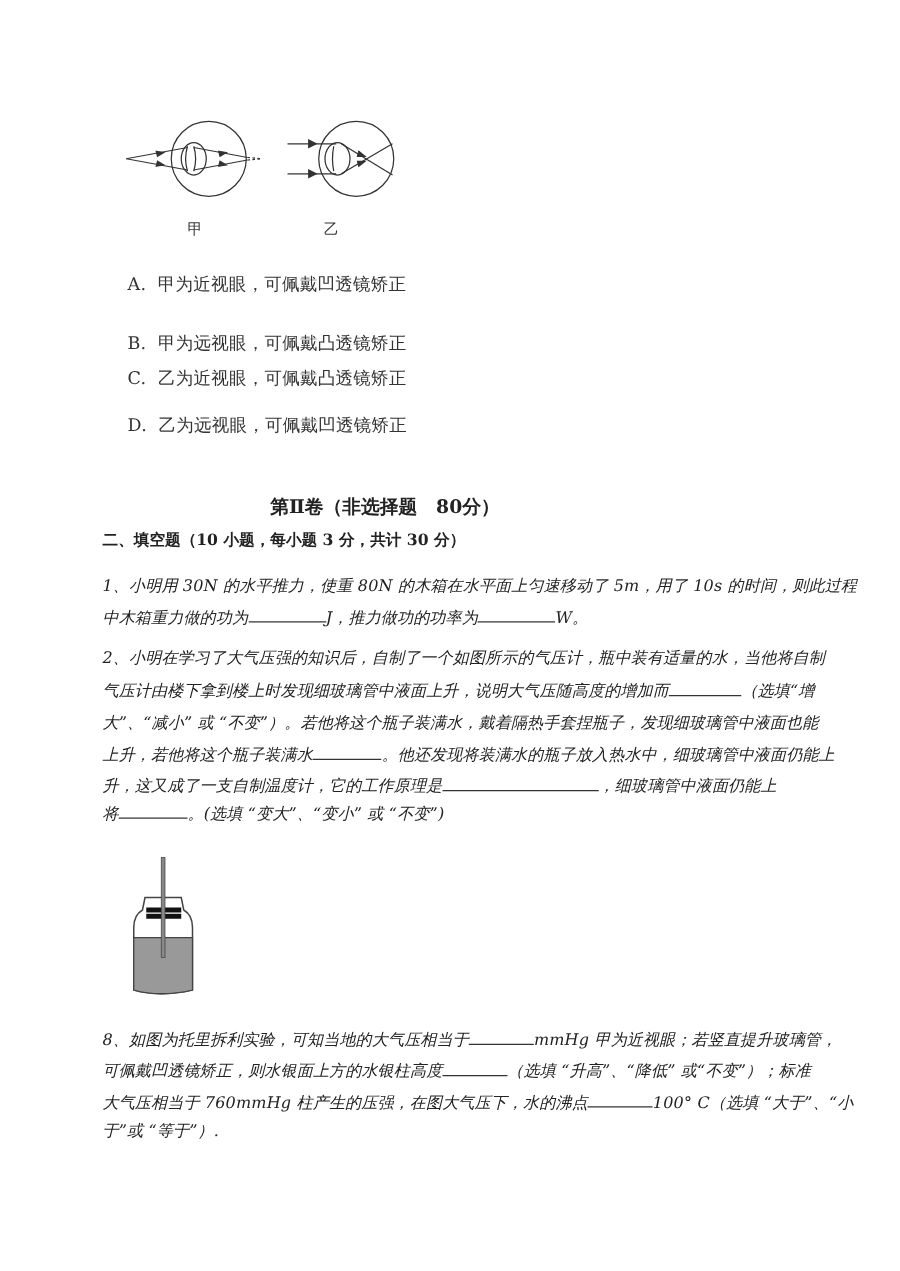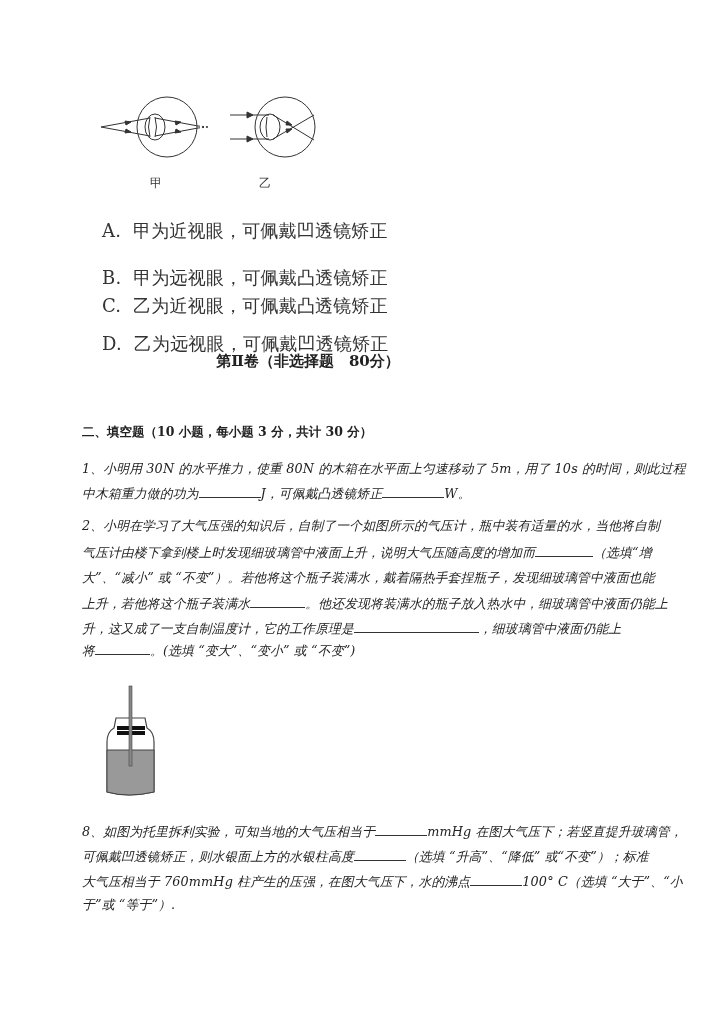--- a/index.html
+++ b/index.html
@@ -1,21 +1,21 @@
 <!DOCTYPE html>
 <html><head>
 <meta charset="utf-8">
 <style>
   html, body { margin:0; padding:0; background:#ffffff; }
   body { width:720px; height:1017px; position:relative; overflow:hidden;
          font-family:"DejaVu Serif","Liberation Serif",serif; color:#222; }
   .abs { position:absolute; }
   .fig-label { font-family:"DejaVu Sans","Liberation Sans",sans-serif; font-size:12px; color:#333; }
-  .option { left:102px; font-size:18px; color:#333; white-space:nowrap; letter-spacing:0.2px; }
-  .section-title { left:0; width:616px; top:352px; text-align:center; font-size:15px; font-weight:bold; color:#222; }
+  .option { left:102px; font-size:14px; color:#333; white-space:nowrap; letter-spacing:0.2px; }
+  .section-title { left:0; width:616px; top:396px; text-align:center; font-size:15px; font-weight:bold; color:#222; }
   .sub-title { left:82px; top:424px; font-size:12.5px; font-weight:bold; color:#222; }
   .line { left:82px; font-size:12.8px; color:#222; white-space:nowrap; letter-spacing:0.15px;font-style:italic; }
   .blank { display:inline-block; border-bottom:1px solid #333; height:12px; vertical-align:baseline; }
 </style>
 </head>
 <body>
 
 <svg class="abs" style="left:95px;top:95px" width="240" height="75" viewBox="0 0 240 75">
 
   <g stroke="#333" fill="none" stroke-width="1">
@@ -48,21 +48,21 @@
 <div class="abs option" style="top:219px"><span>A.</span>&nbsp;&nbsp;<span>甲为近视眼，可佩戴凹透镜矫正</span></div>
 <div class="abs option" style="top:266px"><span>B.</span>&nbsp;&nbsp;<span>甲为远视眼，可佩戴凸透镜矫正</span></div>
 <div class="abs option" style="top:294px"><span>C.</span>&nbsp;&nbsp;<span>乙为近视眼，可佩戴凸透镜矫正</span></div>
 <div class="abs option" style="top:332px"><span>D.</span>&nbsp;&nbsp;<span>乙为远视眼，可佩戴凹透镜矫正</span></div>
 
 <div class="abs section-title">第Ⅱ卷（非选择题　80分）</div>
 <div class="abs sub-title">二、填空题（10 小题，每小题 3 分，共计 30 分）</div>
 
 <div class="abs line" style="top:461px">1、小明用 30N 的水平推力，使重 80N 的木箱在水平面上匀速移动了 5m，用了 10s 的时间，则此过程</div>
 <div class="abs line" style="top:485px">
-  <span>中木箱重力做的功为</span><span class="blank" style="width:62px"></span><span>J，可佩戴凸透镜矫正</span><span class="blank" style="width:62px"></span><span>W。</span>
+  <span>中木箱重力做的功为</span><span class="blank" style="width:62px"></span><span>J，推力做功的功率为</span><span class="blank" style="width:62px"></span><span>W。</span>
 </div>
 
 <div class="abs line" style="top:518px">2、小明在学习了大气压强的知识后，自制了一个如图所示的气压计，瓶中装有适量的水，当他将自制</div>
 <div class="abs line" style="top:544px">
   <span>气压计由楼下拿到楼上时发现细玻璃管中液面上升，说明大气压随高度的增加而</span><span class="blank" style="width:58px"></span><span>（选填“增</span>
 </div>
 <div class="abs line" style="top:570px">大”、“减小” 或 “不变”）。若他将这个瓶子装满水，戴着隔热手套捏瓶子，发现细玻璃管中液面也能</div>
 <div class="abs line" style="top:595px">
   <span>上升，若他将这个瓶子装满水</span><span class="blank" style="width:55px"></span><span>。他还发现将装满水的瓶子放入热水中，细玻璃管中液面仍能上</span>
 </div>
@@ -75,21 +75,21 @@
 
 <svg class="abs" style="left:100px;top:680px" width="80" height="120" viewBox="0 0 80 120">
   <path d="M16 38 L14 48 Q7 52 7 62 L7 112 Q28 118 54 112 L54 62 Q54 52 47 48 L45 38 Z" fill="#fff" stroke="#444" stroke-width="1.2"></path>
   <path d="M7 70 L54 70 L54 112 Q28 118 7 112 Z" fill="#999" stroke="#444" stroke-width="1"></path>
   <rect x="17" y="46" width="28" height="4" fill="#111"></rect>
   <rect x="17" y="51" width="28" height="4" fill="#111"></rect>
   <rect x="29" y="6" width="3" height="80" fill="#888" stroke="#444" stroke-width="0.6"></rect>
 </svg>
 
 <div class="abs line" style="top:823px">
-  <span>8、如图为托里拆利实验，可知当地的大气压相当于</span><span class="blank" style="width:52px"></span><span>mmHg 在图大气压下；若竖直提升玻璃管，</span>
+  <span>8、如图为托里拆利实验，可知当地的大气压相当于</span><span class="blank" style="width:52px"></span><span>mmHg 甲为近视眼；若竖直提升玻璃管，</span>
 </div>
 <div class="abs line" style="top:848px">
   <span>可佩戴凹透镜矫正，则水银面上方的水银柱高度</span><span class="blank" style="width:52px"></span><span>（选填 “升高”、“降低” 或“不变”）；标准</span>
 </div>
 <div class="abs line" style="top:873px">
   <span>大气压相当于 760mmHg 柱产生的压强，在图大气压下，水的沸点</span><span class="blank" style="width:52px"></span><span>100° C（选填 “大于”、“小</span>
 </div>
 <div class="abs line" style="top:897px">于”或 “等于”）.</div>
 
 </body></html>

